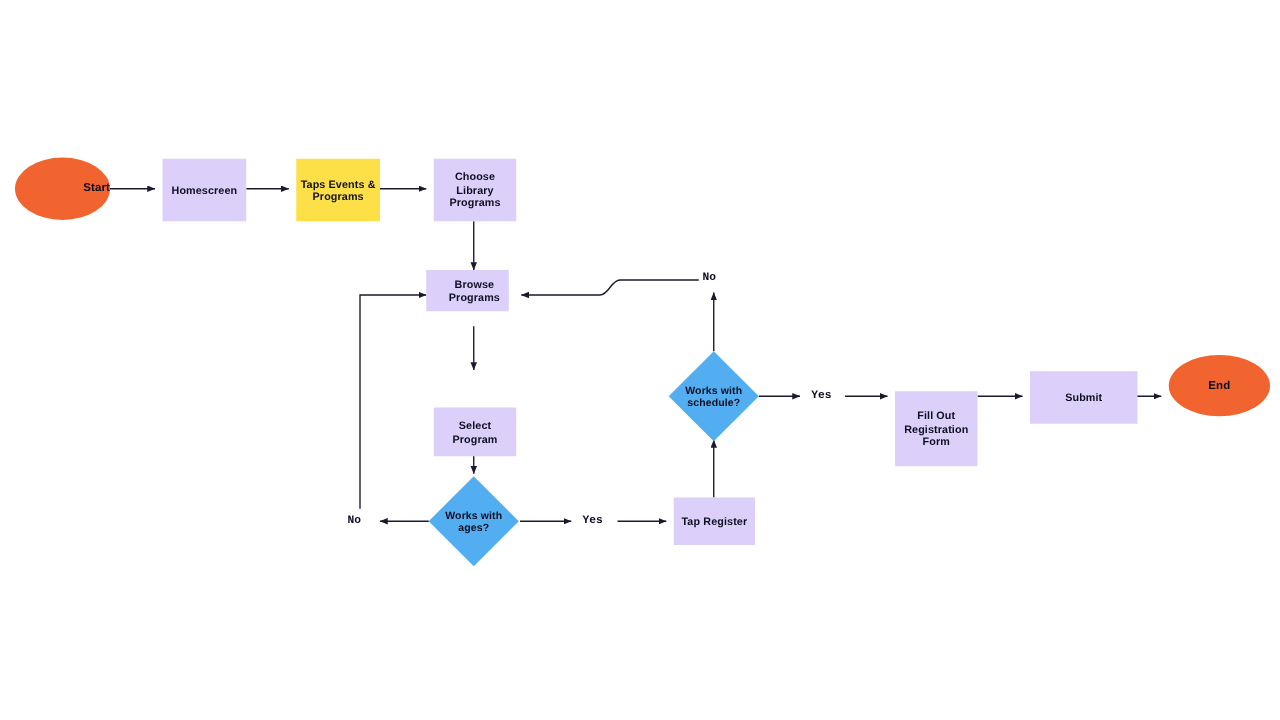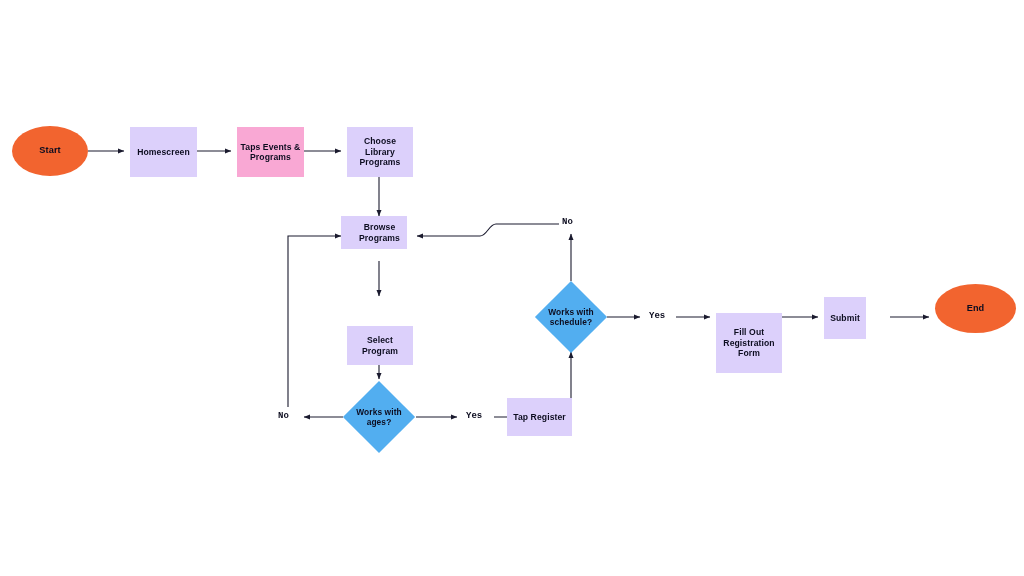--- a/index.html
+++ b/index.html
@@ -129,63 +129,63 @@
       <path d="M607,317 L640,317" marker-end="url(#ah)"></path>
 
       <path d="M676,317 L710,317" marker-end="url(#ah)"></path>
 
       <path d="M782,317 L818,317" marker-end="url(#ah)"></path>
 
       <path d="M890,317 L929,317" marker-end="url(#ah)"></path>
     </g>
   </svg>
 
-  <div class="node node-terminator" style="left: 12px; top: 126px; width: 76px; height: 50px; background: rgb(242, 100, 47); color: rgb(13, 13, 32);">
+  <div class="node node-terminator" style="left: 12px; top: 126px; width: 76px; height: 50px; background: rgb(242, 100, 47); color: rgb(13, 13, 32); justify-content: flex-end;">
     <span>Start</span>
   </div>
 
   <div class="node node-process" style="left: 130px; top: 127px; width: 67px; height: 50px; background: rgb(220, 208, 251); color: rgb(13, 13, 32);">
     <span>Homescreen</span>
   </div>
 
-  <div class="node node-process" style="left: 237px; top: 127px; width: 67px; height: 50px; background: #f9a8d4; color: rgb(13, 13, 32);">
+  <div class="node node-process" style="left: 237px; top: 127px; width: 67px; height: 50px; background: #fde047; color: rgb(13, 13, 32);">
     <span>Taps Events &amp; Programs</span>
   </div>
 
   <div class="node node-process" style="left: 347px; top: 127px; width: 66px; height: 50px; background: rgb(220, 208, 251); color: rgb(13, 13, 32);">
     <span>Choose Library Programs</span>
   </div>
 
   <div class="node node-process" style="left: 341px; top: 216px; width: 66px; height: 33px; background: rgb(220, 208, 251); color: rgb(13, 13, 32); padding-left: 14px;">
     <span>Browse Programs</span>
   </div>
 
   <div class="node node-process" style="left: 347px; top: 301px; width: 66px; height: 39px; background: rgb(220, 208, 251); color: rgb(13, 13, 32); margin-top: 25px;">
     <span>Select Program</span>
   </div>
 
   <div class="node node-decision" style="left: 343px; top: 381px; width: 72px; height: 72px; color: rgb(13, 13, 32); justify-content: flex-end;">
     <span class="diamond-shape" style="width: 51px; height: 51px; background: rgb(82, 174, 240);"></span>
     <span class="diamond-label">Works with ages?</span>
   </div>
 
-  <div class="node node-process" style="left: 507px; top: 398px; width: 65px; height: 38px; background: rgb(220, 208, 251); color: rgb(13, 13, 32);">
+  <div class="node node-process" style="left: 539px; top: 398px; width: 65px; height: 38px; background: rgb(220, 208, 251); color: rgb(13, 13, 32);">
     <span>Tap Register</span>
   </div>
 
   <div class="node node-decision" style="left: 535px; top: 281px; width: 72px; height: 72px; color: rgb(13, 13, 32);">
     <span class="diamond-shape" style="width: 51px; height: 51px; background: rgb(82, 174, 240);"></span>
     <span class="diamond-label">Works with schedule?</span>
   </div>
 
   <div class="node node-process" style="left: 716px; top: 295px; width: 66px; height: 60px; background: rgb(220, 208, 251); color: rgb(13, 13, 32); margin-top: 18px;">
     <span>Fill Out Registration Form</span>
   </div>
 
-  <div class="node node-process" style="left: 824px; top: 297px; width: 42px; height: 42px; background: rgb(220, 208, 251); color: rgb(13, 13, 32);">
+  <div class="node node-process" style="left: 824px; top: 297px; width: 86px; height: 42px; background: rgb(220, 208, 251); color: rgb(13, 13, 32);">
     <span>Submit</span>
   </div>
 
   <div class="node node-terminator" style="left: 935px; top: 284px; width: 81px; height: 49px; background: rgb(242, 100, 47); color: rgb(13, 13, 32);">
     <span>End</span>
   </div>
 
   <div class="edge-label" style="left: 278px; top: 411px; color: rgb(13, 13, 32);">
     <span>No</span>
   </div>

